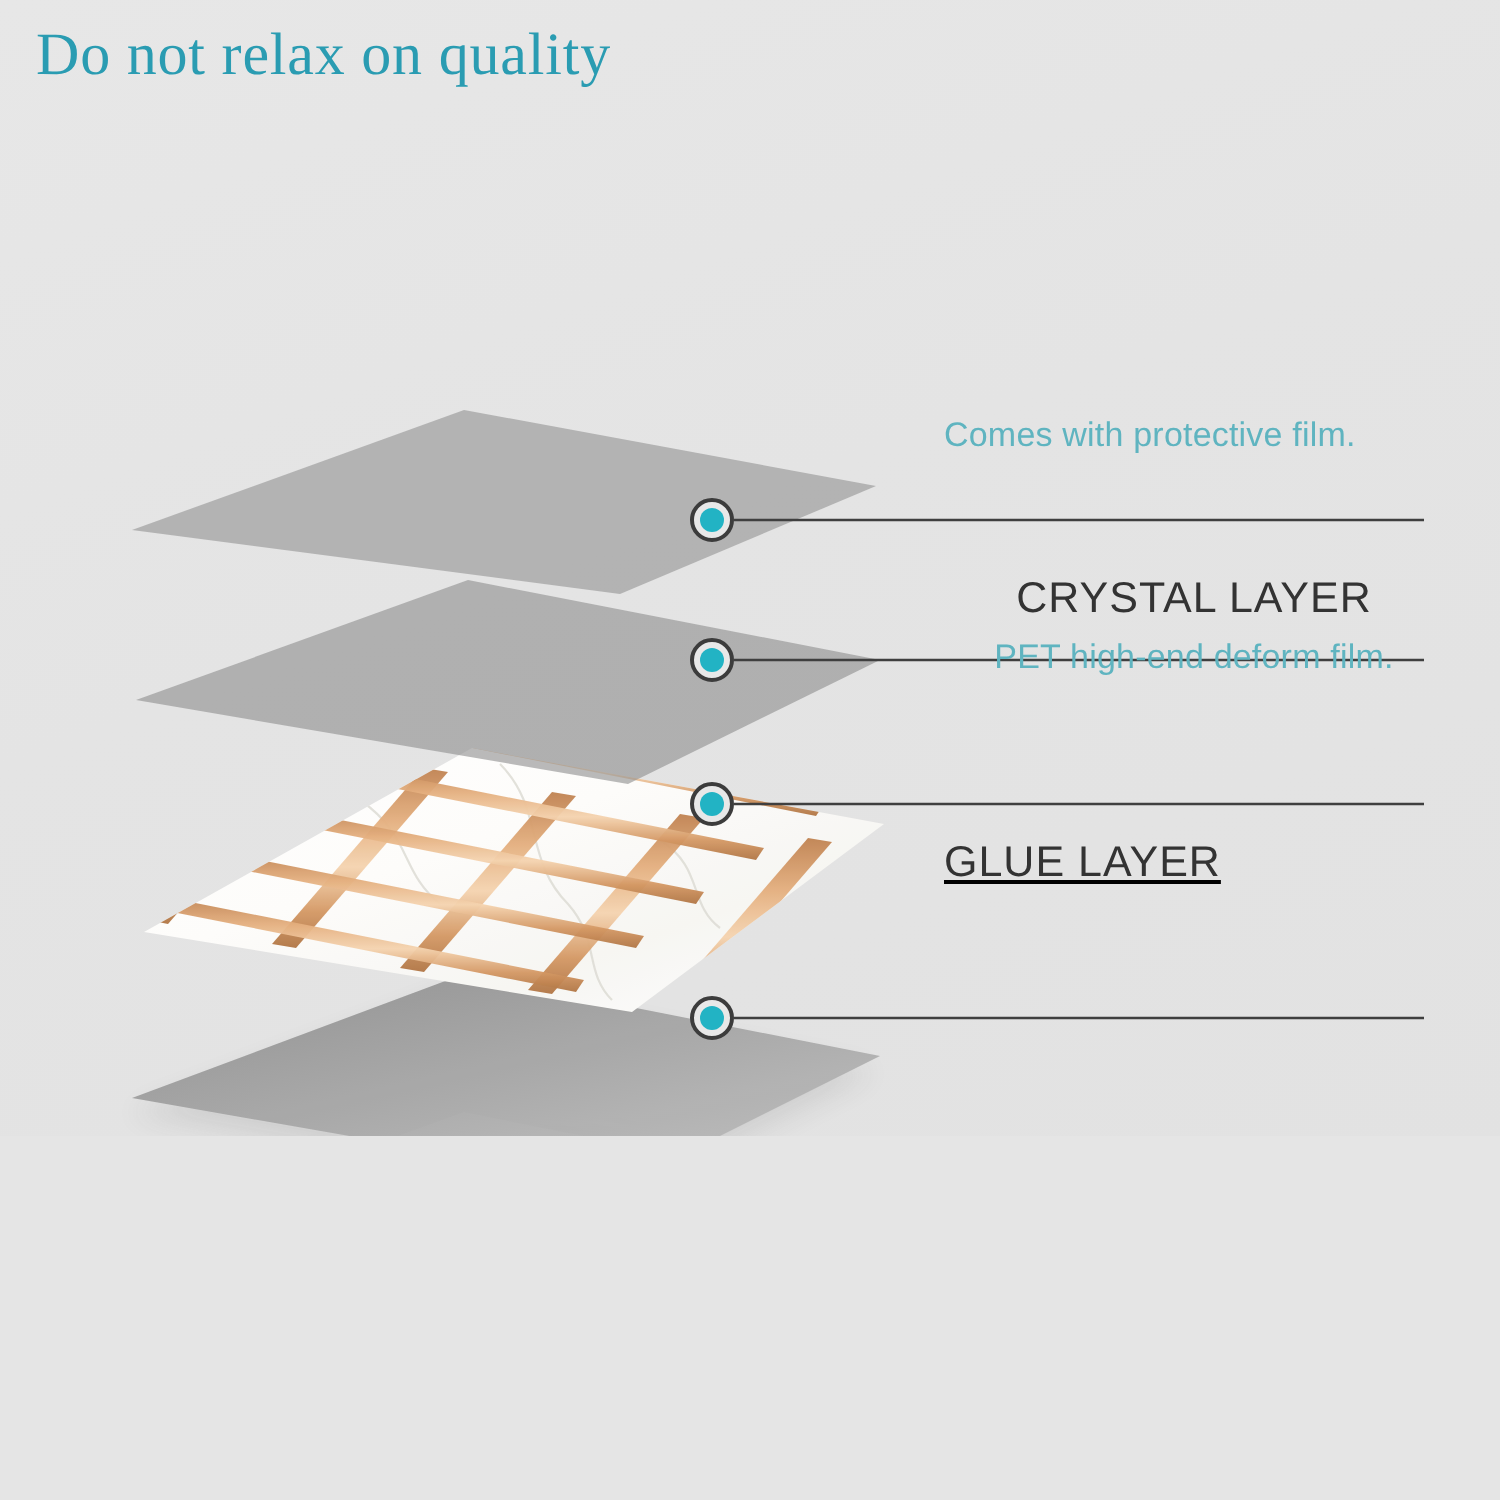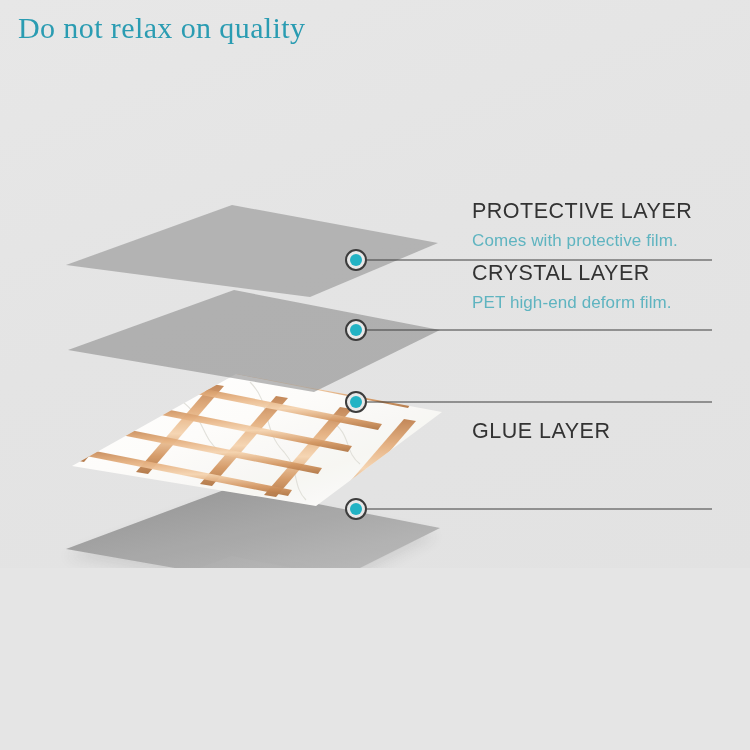--- a/index.html
+++ b/index.html
@@ -201,30 +201,29 @@
       <i></i>
     </div>
   <div class="dot" style="left:345px; top:498px;">
       <i></i>
     </div>
   <div class="dot" style="left:345px; top:601px;">
       <i></i>
     </div>
 
   <div class="callout" style="top:200px;">
-    <div class="ttl">PROTECTIVE LAYER</div>
     <div class="sub">Comes with protective film.</div>
   </div>
 
-  <div class="callout" style="top:262px;">
+  <div class="callout" style="top:288px;text-align:center;">
     <div class="ttl">CRYSTAL LAYER</div>
     <div class="sub">PET high-end deform film.</div>
   </div>
 
   <div class="callout" style="top:344px;">
   </div>
 
-  <div class="callout" style="top:420px;">
+  <div class="callout" style="top:420px;text-decoration:underline;">
     <div class="ttl">GLUE LAYER</div>
   </div>
 
 
 </div>
 
 </body></html>

